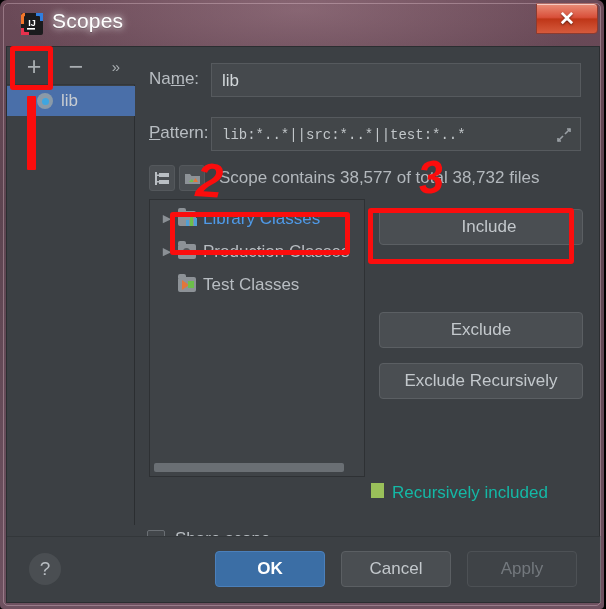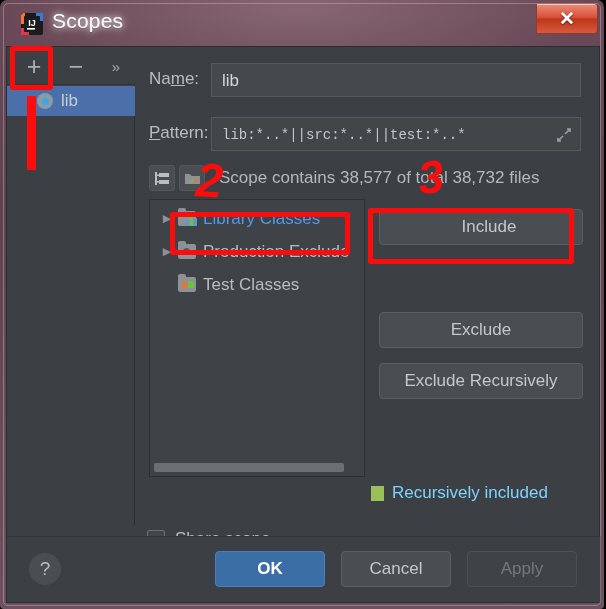--- a/index.html
+++ b/index.html
@@ -229,22 +229,22 @@
     cursor: pointer;
   }
   .btn-include    { top: 162px; padding-left: 16px; }
   .btn-include-r  { top: 214px; }
   .btn-exclude    { top: 265px; }
   .btn-exclude-r  { top: 316px; }
 
   
   .legend-item {
     position: absolute; left: 236px;
-    display: flex; align-items: center;
-    font-size: 17px; color: #7dd3fc;
+    display: flex; align-items: flex-start;
+    font-size: 17px; color: #14b8a6;
   }
   .legend-1 { top: 436px; }
   .legend-2 { top: 460px; }
   .legend-sw { width: 13px; height: 15px; margin-right: 8px; }
 
   
   .share-row {
     position: absolute; left: 140px; top: 482px;
     display: flex; align-items: center; cursor: pointer;
   }
@@ -404,21 +404,21 @@
                 <i></i>
               </span>
           </span>
           <span class="tree-text sel">Library Classes</span>
         </div>
         <div class="tree-row">
           <span class="tree-arrow">▶</span>
           <span class="tree-ico">
             <span class="dot"></span>
           </span>
-          <span class="tree-text">Production Exclude</span>
+          <span class="tree-text">Production Classes</span>
         </div>
         <div class="tree-row">
           <span class="tree-arrow none"></span>
           <span class="tree-ico">
             <span class="play"></span>
               <span class="play-g"></span>
           </span>
           <span class="tree-text">Test Classes</span>
         </div>
         <div class="tree-hscroll"></div>

